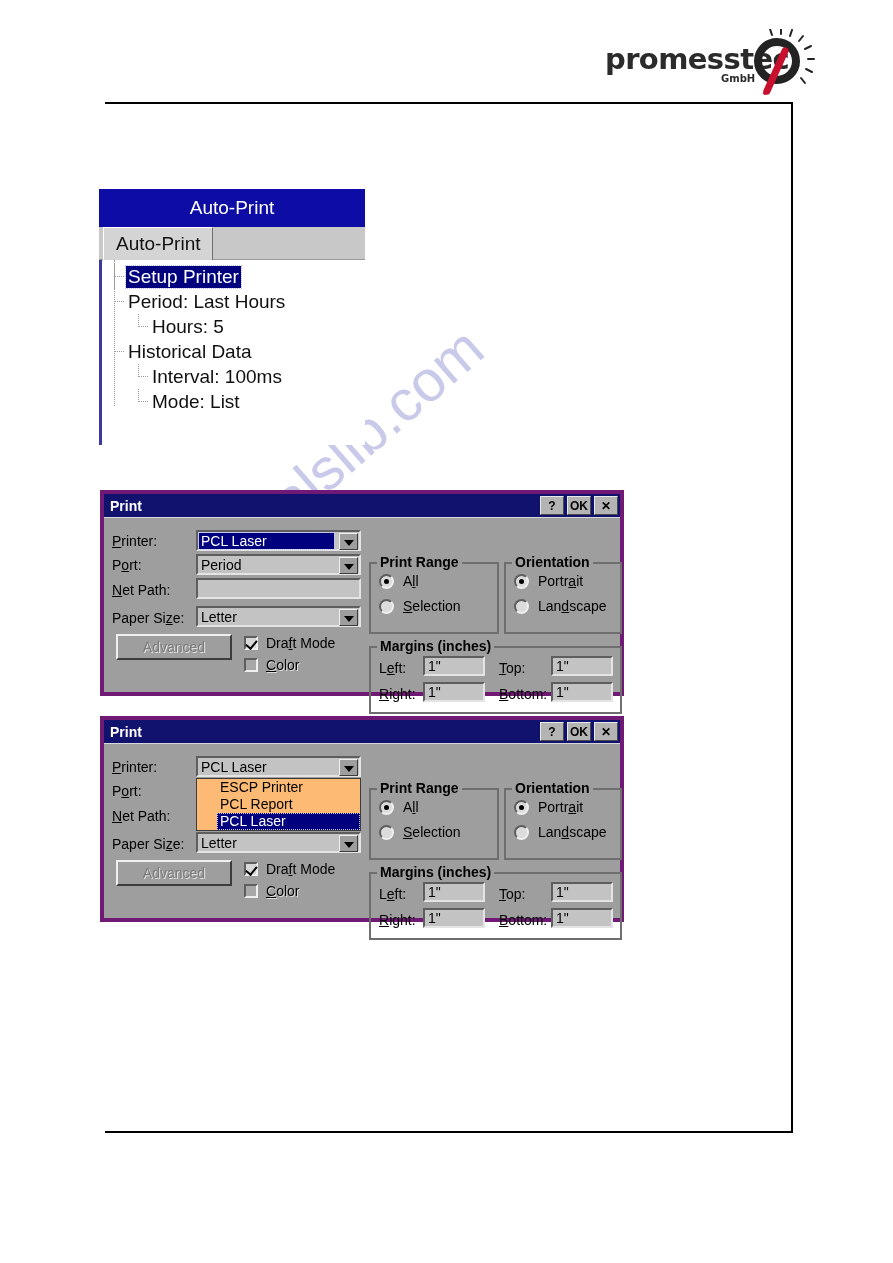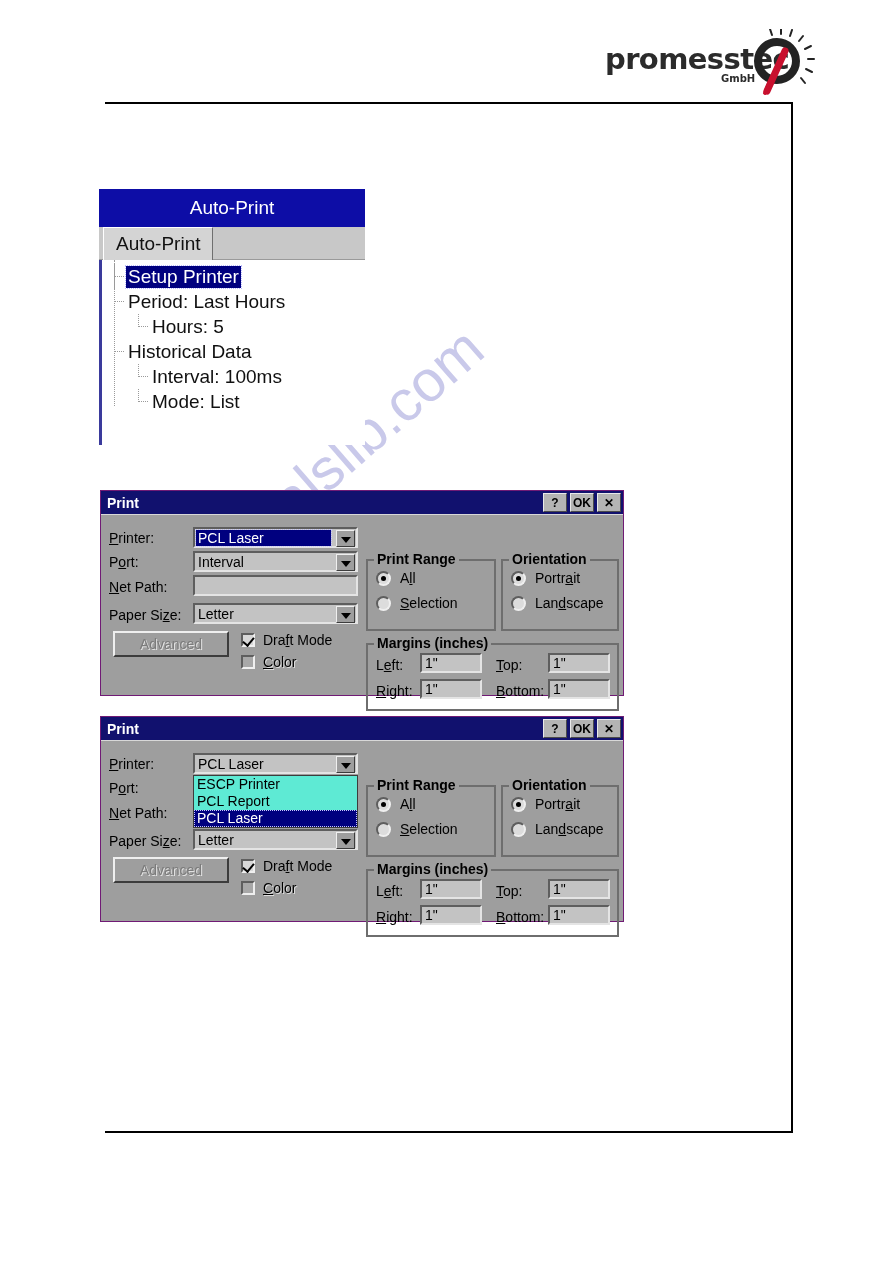--- a/index.html
+++ b/index.html
@@ -120,21 +120,21 @@
   .spine{
     position:absolute; left:12px; top:0; bottom:8px;
     border-left:1px dotted #9a9a9a;
   }
 
   
   .print-dlg{
     position:absolute;
     width:524px;
     background:#9e9e9e;
-    border:1px solid #701a75;
+    border:4px solid #701a75;
     z-index:3;
     font-size:13.5px;
     color:#000;
   }
   .dlg1{ left:100px; top:490px; height:206px; }
   .dlg2{ left:100px; top:716px; height:206px; }
 
   .dlg-title{
     height:23px; background:#11116e;
     display:flex; align-items:center;
@@ -191,23 +191,24 @@
   }
   .arrow-btn::after{
     content:""; position:absolute; left:4px; top:6px;
     border-left:5px solid transparent; border-right:5px solid transparent;
     border-top:6px solid #000;
   }
 
   
   .dropdown-list{
     position:absolute;
-    background:#5eead4;
+    background:#fdba74;
     border:1px solid #3c3c3c;
     z-index:8;
+    padding-left:20px;
   }
   .dd-item{
     height:17px; font-size:14px; color:#000;
     padding-left:3px; line-height:17px; white-space:nowrap;
   }
   .dd-item.sel{
     background:#00007f; color:#fff;
     outline:1px dotted #c8c8ff; outline-offset:-1px;
   }
 
@@ -370,21 +371,21 @@
   <div class="dlg-body">
 
     <div class="lbl" style="left:8px; top:15px;"><u>P</u>rinter:</div>
     <div class="field" style="left:92px; top:12px; width:165px;">
       <span class="val sel">PCL Laser</span>
       <span class="arrow-btn"></span>
     </div>
 
     <div class="lbl" style="left:8px; top:39px;">P<u>o</u>rt:</div>
     <div class="field" style="left:92px; top:36px; width:165px;">
-      <span class="val">Interval</span>
+      <span class="val">Period</span>
       <span class="arrow-btn"></span>
     </div>
 
     <div class="lbl" style="left:8px; top:64px;"><u>N</u>et Path:</div>
     <div class="field" style="left:92px; top:60px; width:165px;">
       <span class="val"></span>
     </div>
 
     <div class="lbl" style="left:8px; top:92px;">Paper Si<u>z</u>e:</div>
     <div class="field" style="left:92px; top:88px; width:165px;">

